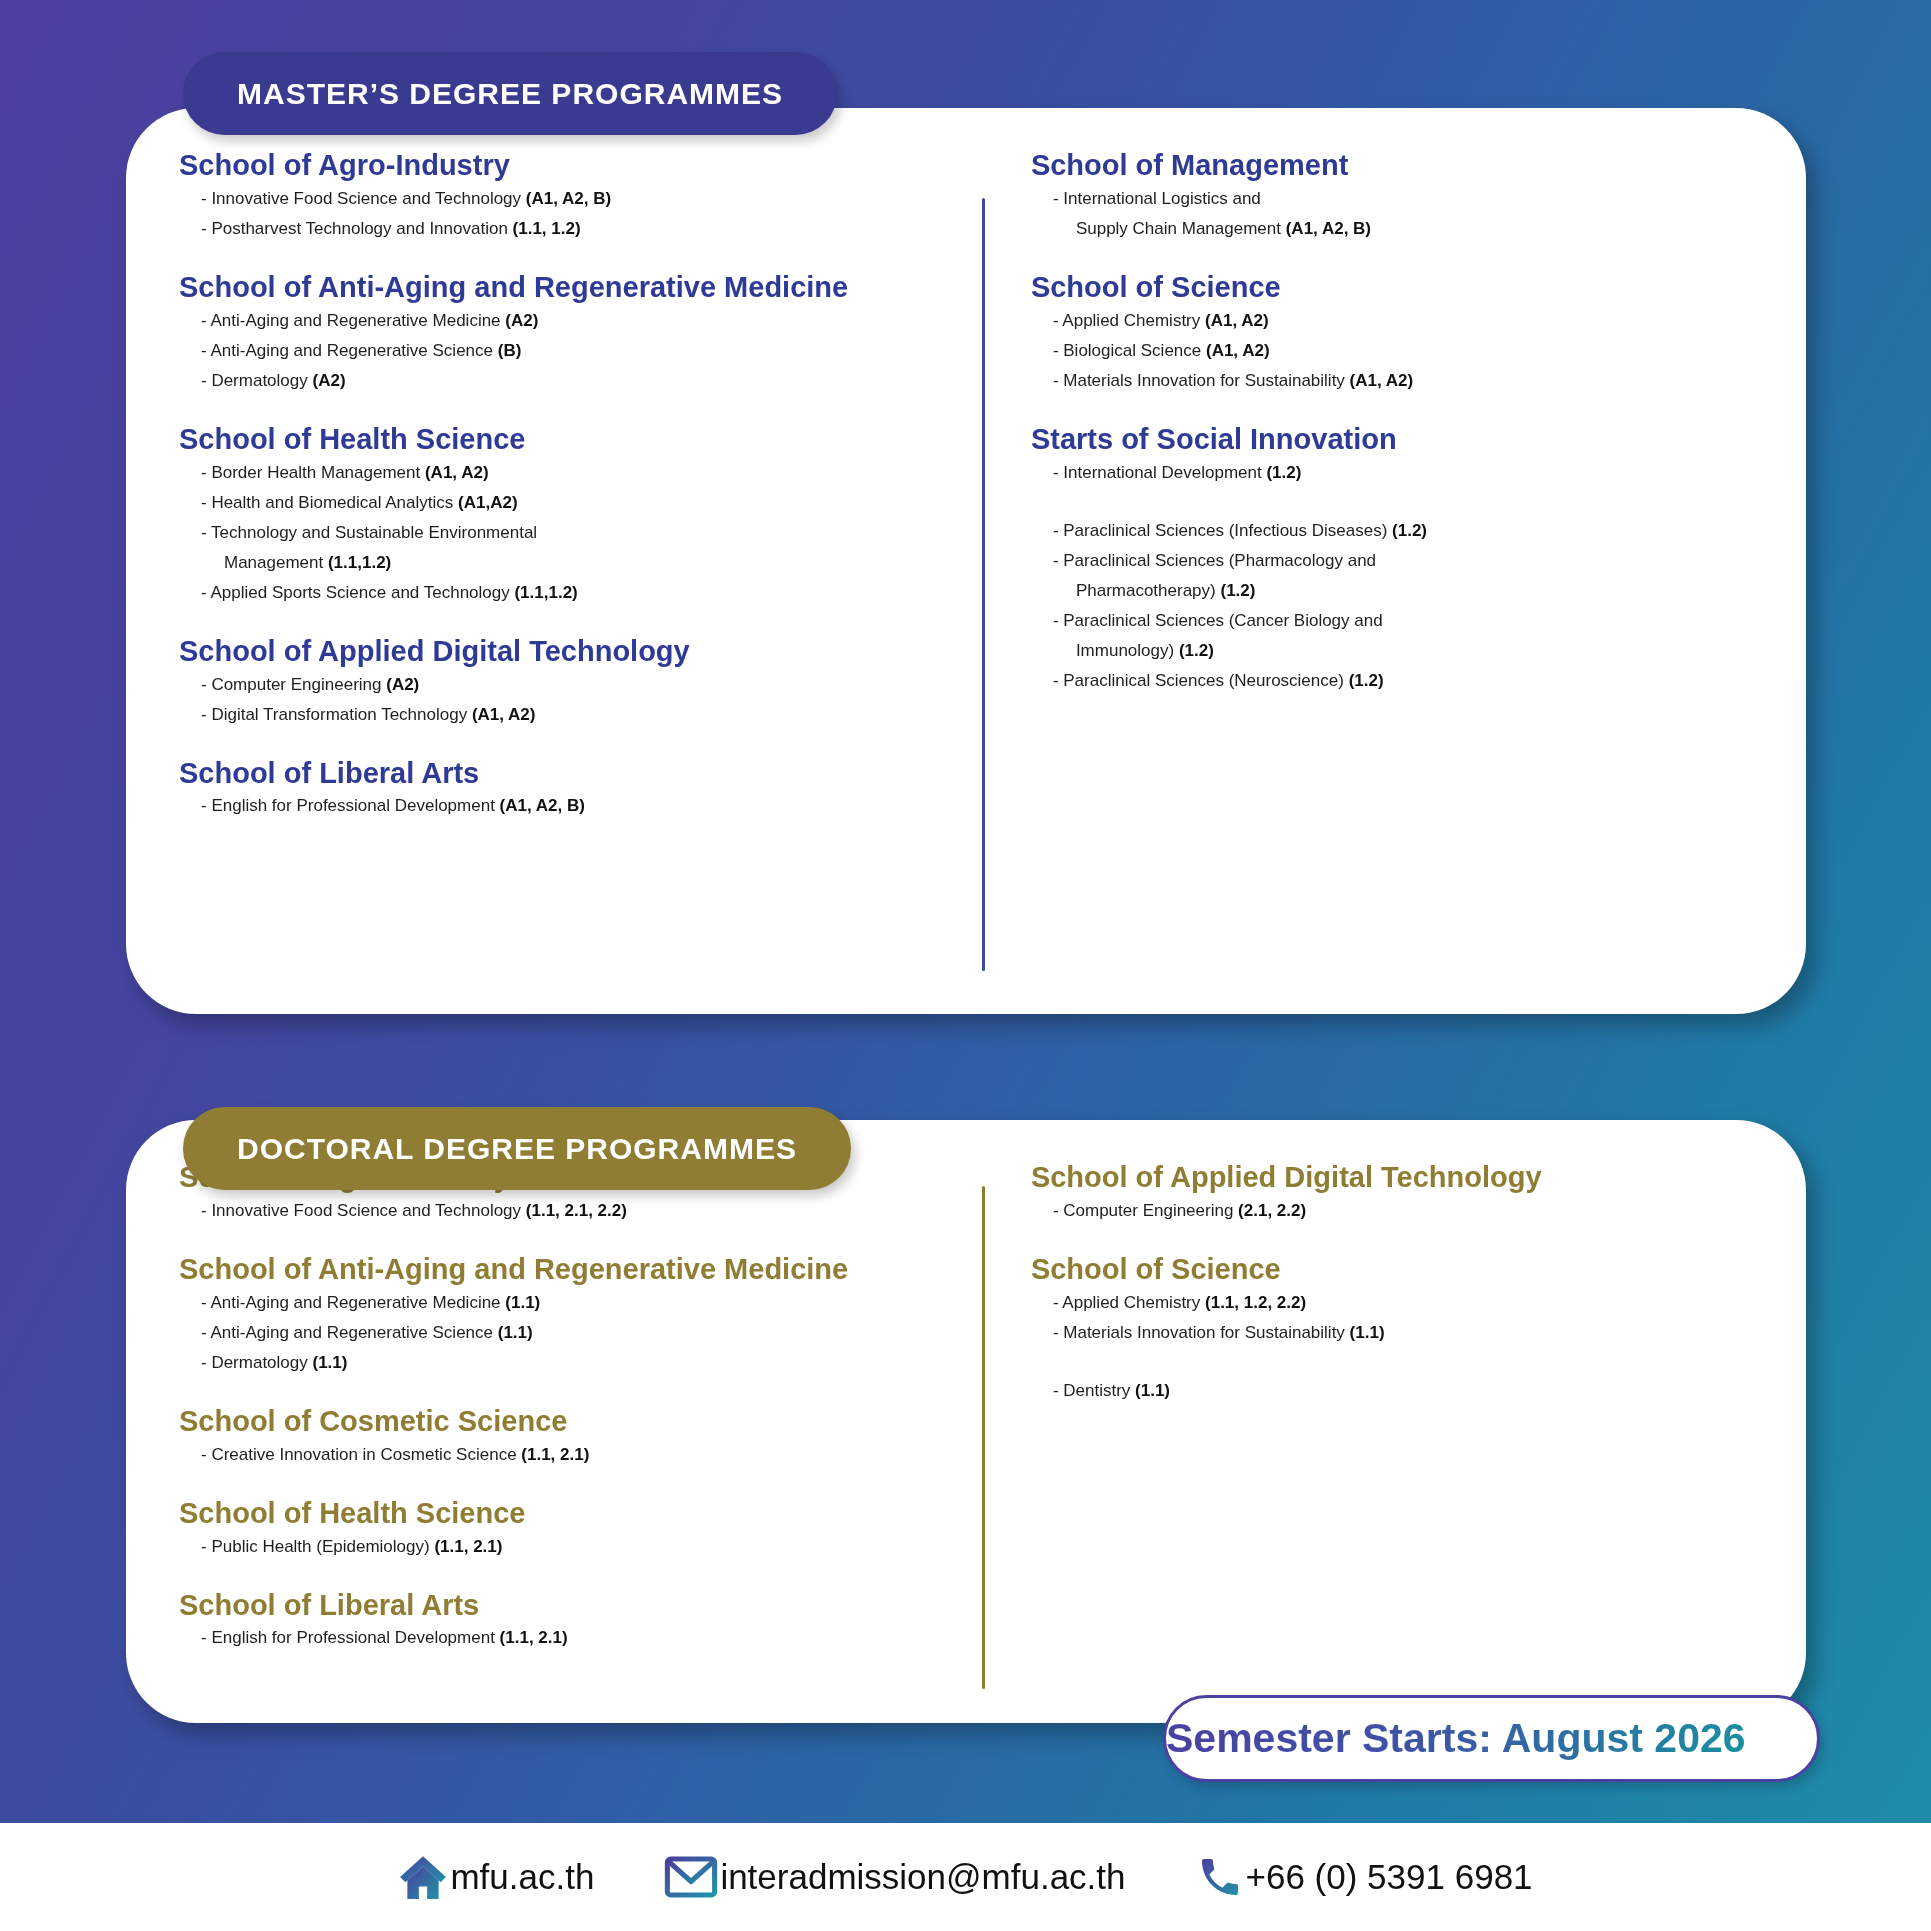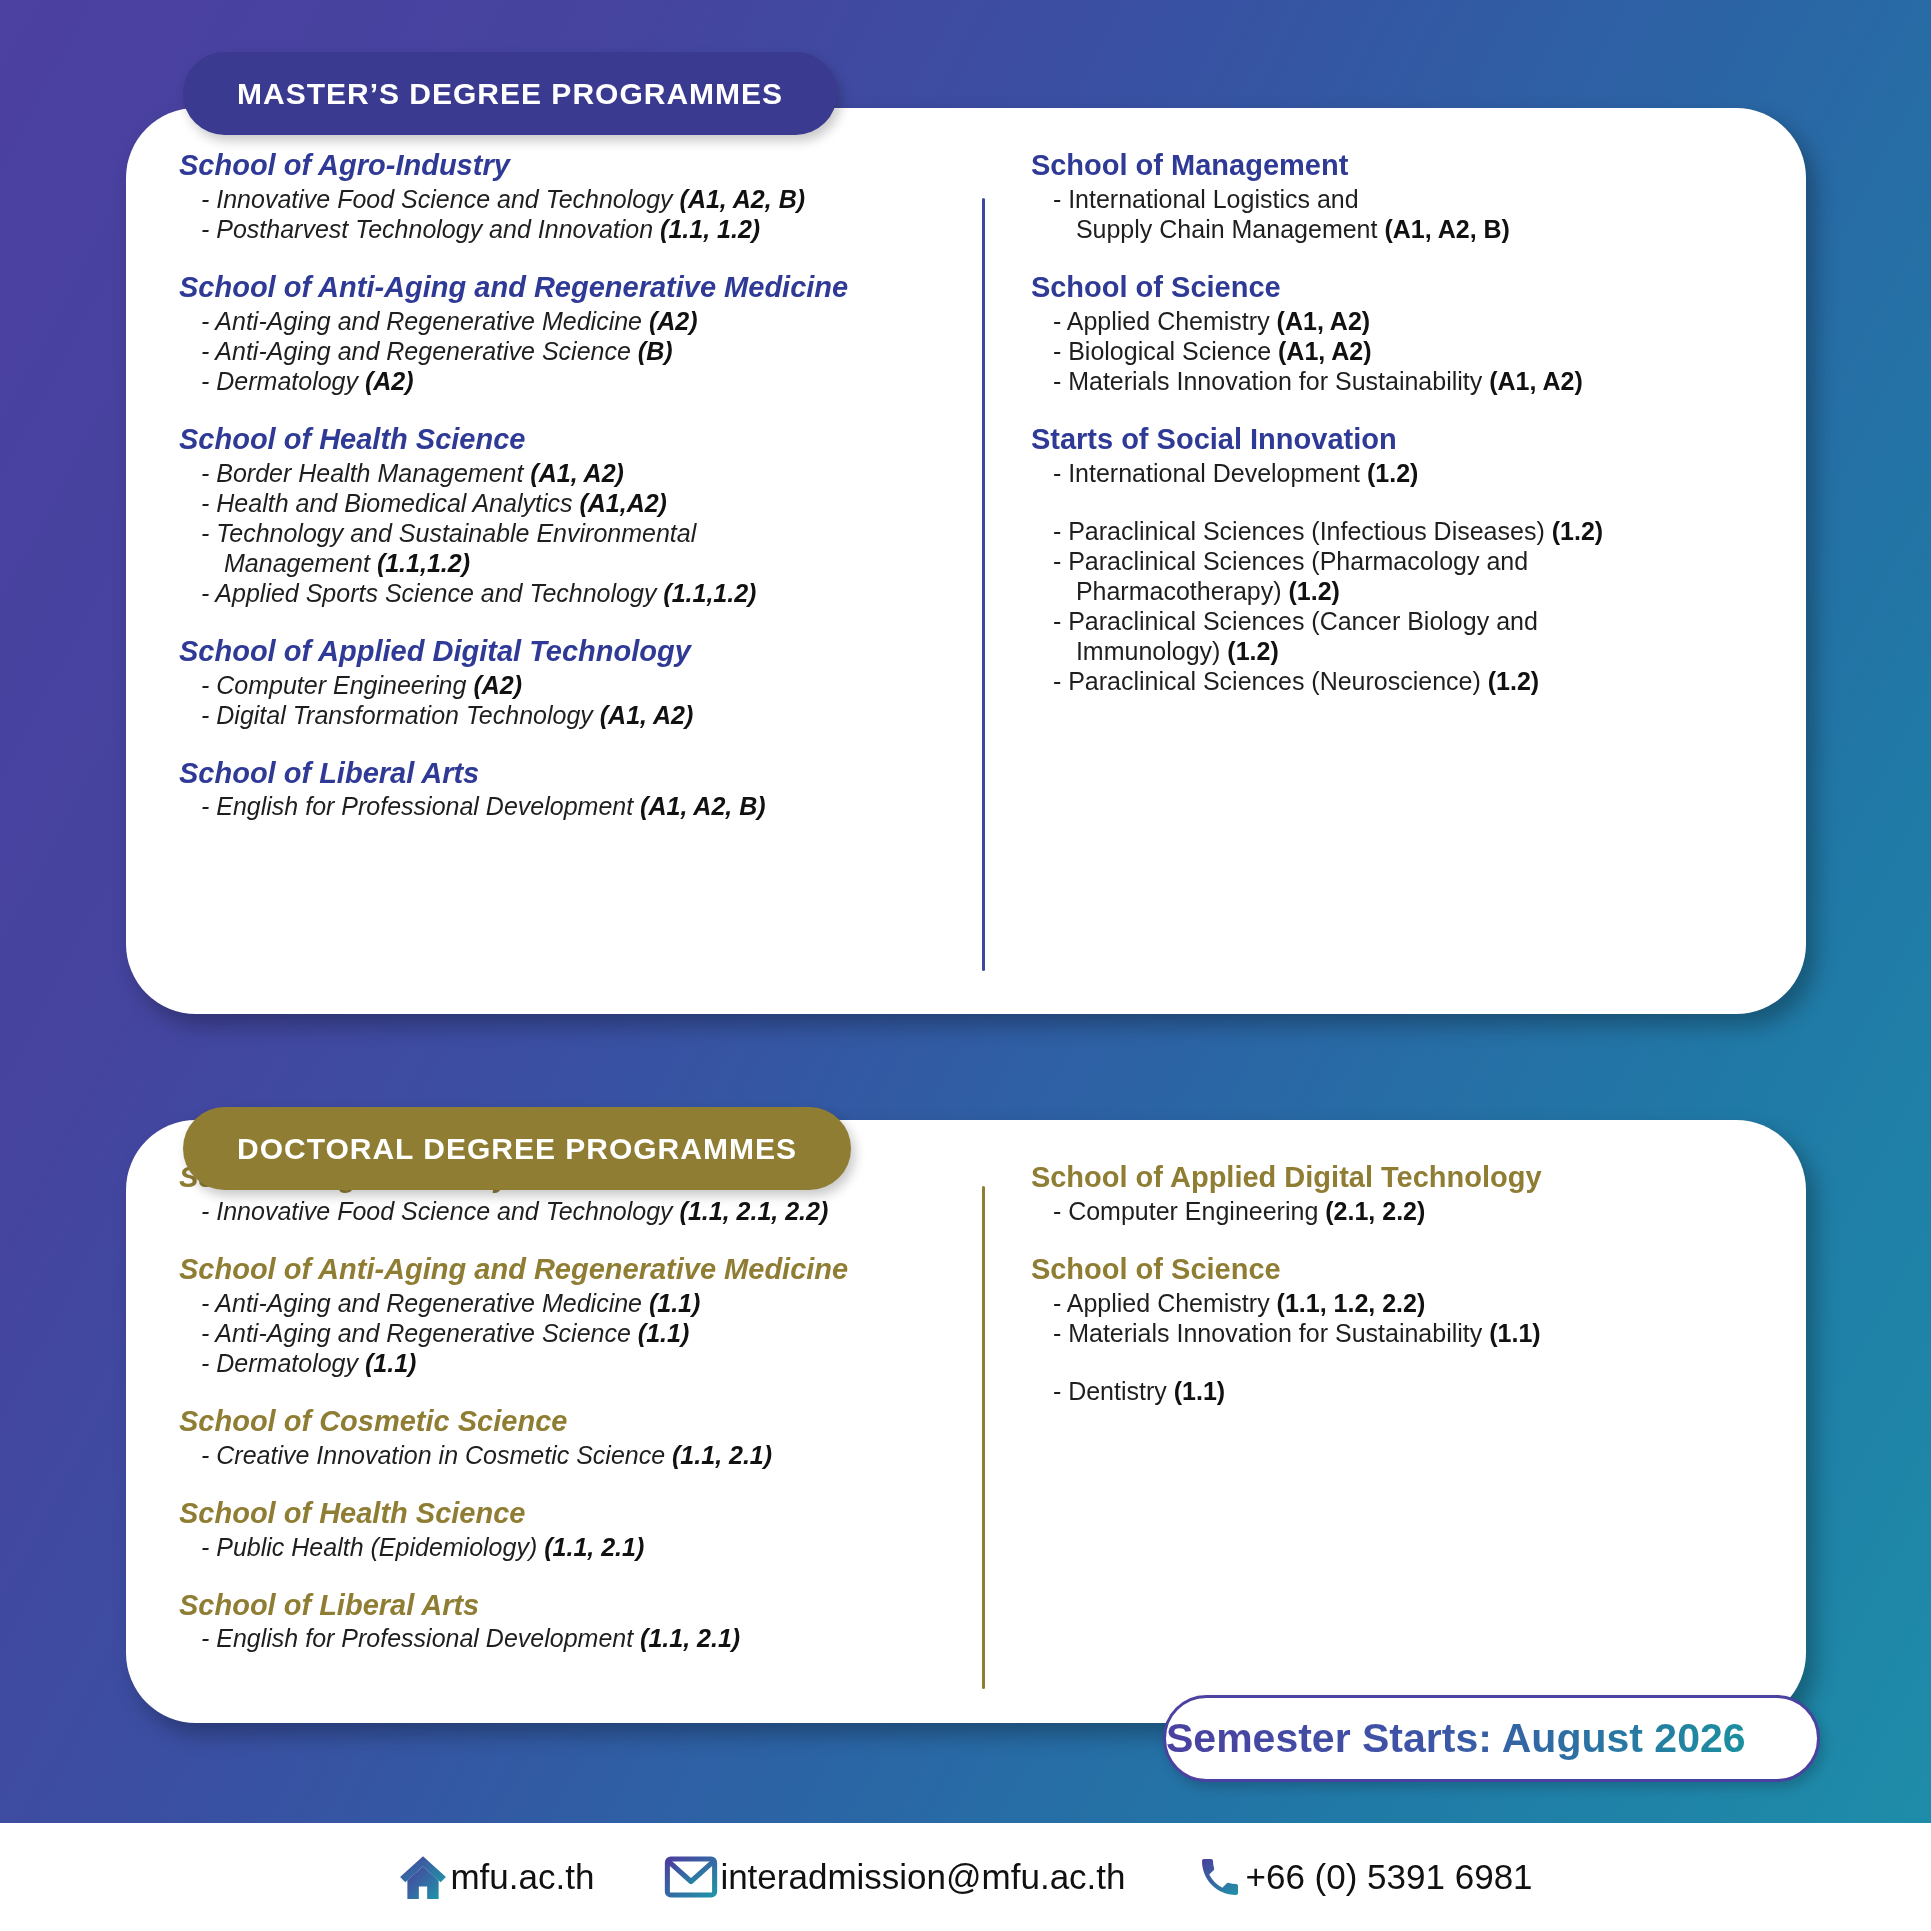--- a/index.html
+++ b/index.html
@@ -17,31 +17,31 @@
   .card-masters{top:108px;height:906px;}
   .card-doctoral{top:1120px;height:603px;}
   .pill{
     position:absolute;left:183px;height:83px;line-height:83px;
     padding:0 54px;border-radius:42px;color:#ffffff;
     font-size:30px;font-weight:700;letter-spacing:1px;z-index:5;
     box-shadow:3.9px 5.8px 11.6px rgba(0,0,0,0.22);white-space:nowrap;
   }
   .pill-masters{top:52px;background:#3b3a91;}
   .pill-doctoral{top:1107px;background:#8f7d33;}
-  .col-left{width:803px;flex:0 0 auto;font-style:italic;}
+  .col-left{width:803px;flex:0 0 auto;}
   .divider{width:2.9px;flex:0 0 auto;border-radius:1.9px;}
   .divider-masters{background:#3e4aa0;margin:48px 0 43px 0;}
   .divider-doctoral{background:#8f7d33;margin:24px 0 34px 0;}
   .col-right{flex:1 1 auto;padding-left:46px;}
   .school + .school{margin-top:28px;}
   .school-name{font-size:29px;font-weight:700;line-height:31px;margin:0 0 2.9px 0;}
   .sec-masters .school-name{color:#2f3a96;}
   .sec-doctoral .school-name{color:#8f7d33;}
   .prog{
-    font-size:25px;line-height:30px;color:#1e1e1e;
+    font-size:17px;line-height:30px;color:#1e1e1e;
     padding-left:45px;text-indent:-23px;margin:0;
   }
   .prog b{font-weight:700;color:#111111;}
   .semester-pill{
     position:absolute;left:1163px;top:1695px;width:657px;height:87px;
     background:#ffffff;border:3.9px solid #4a41a1;border-radius:46px;
     box-sizing:border-box;display:flex;align-items:center;
     z-index:6;box-shadow:3.9px 5.8px 11.6px rgba(0,0,0,0.18);
   }
   .semester-pill span{

